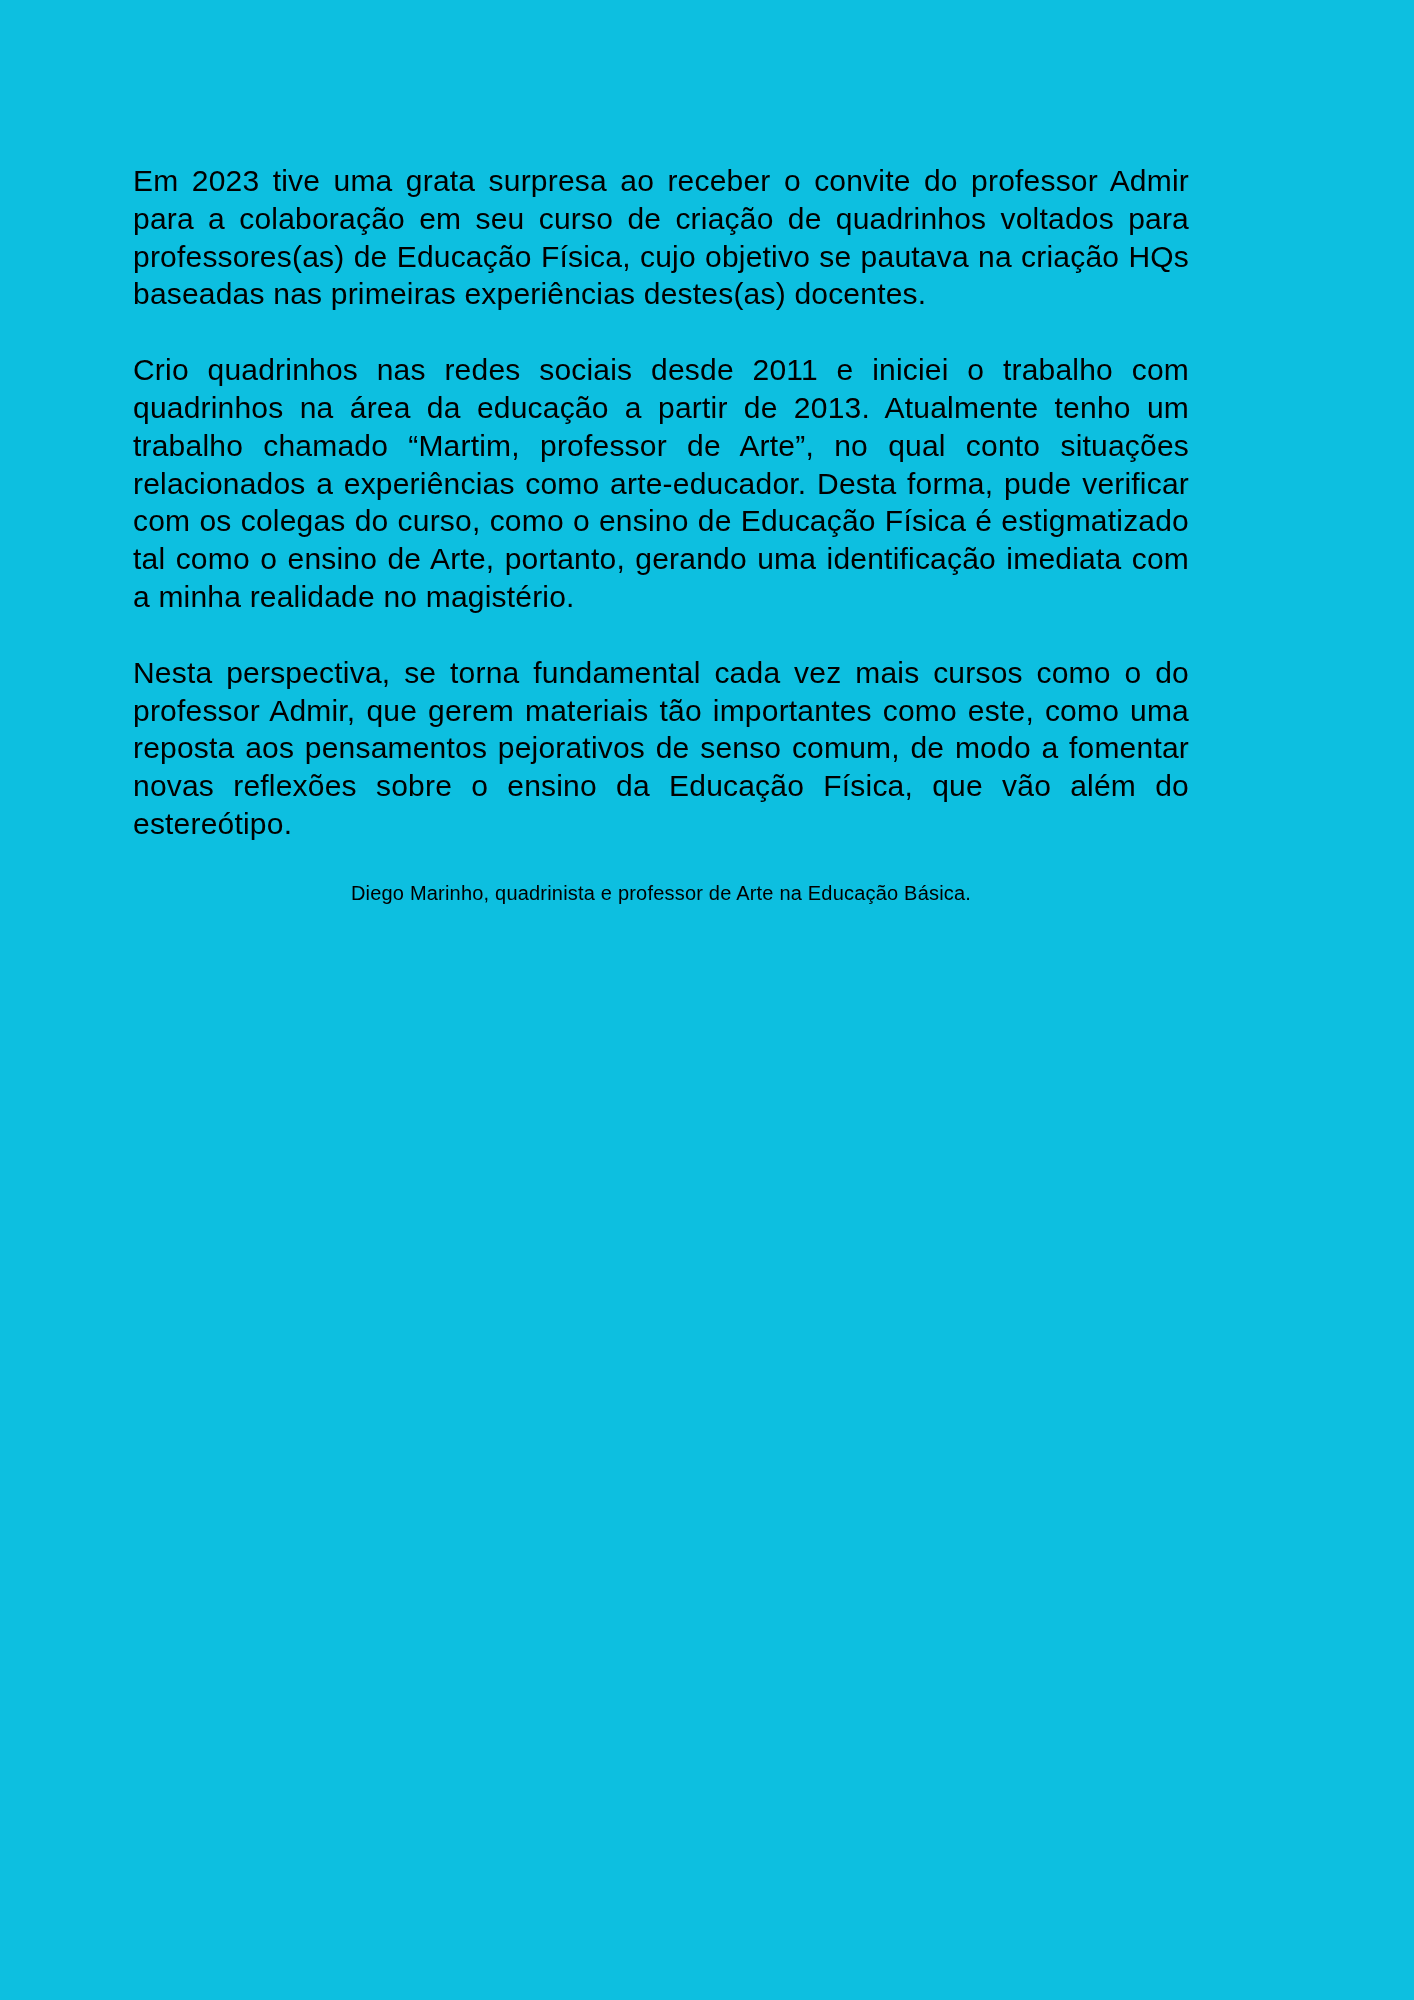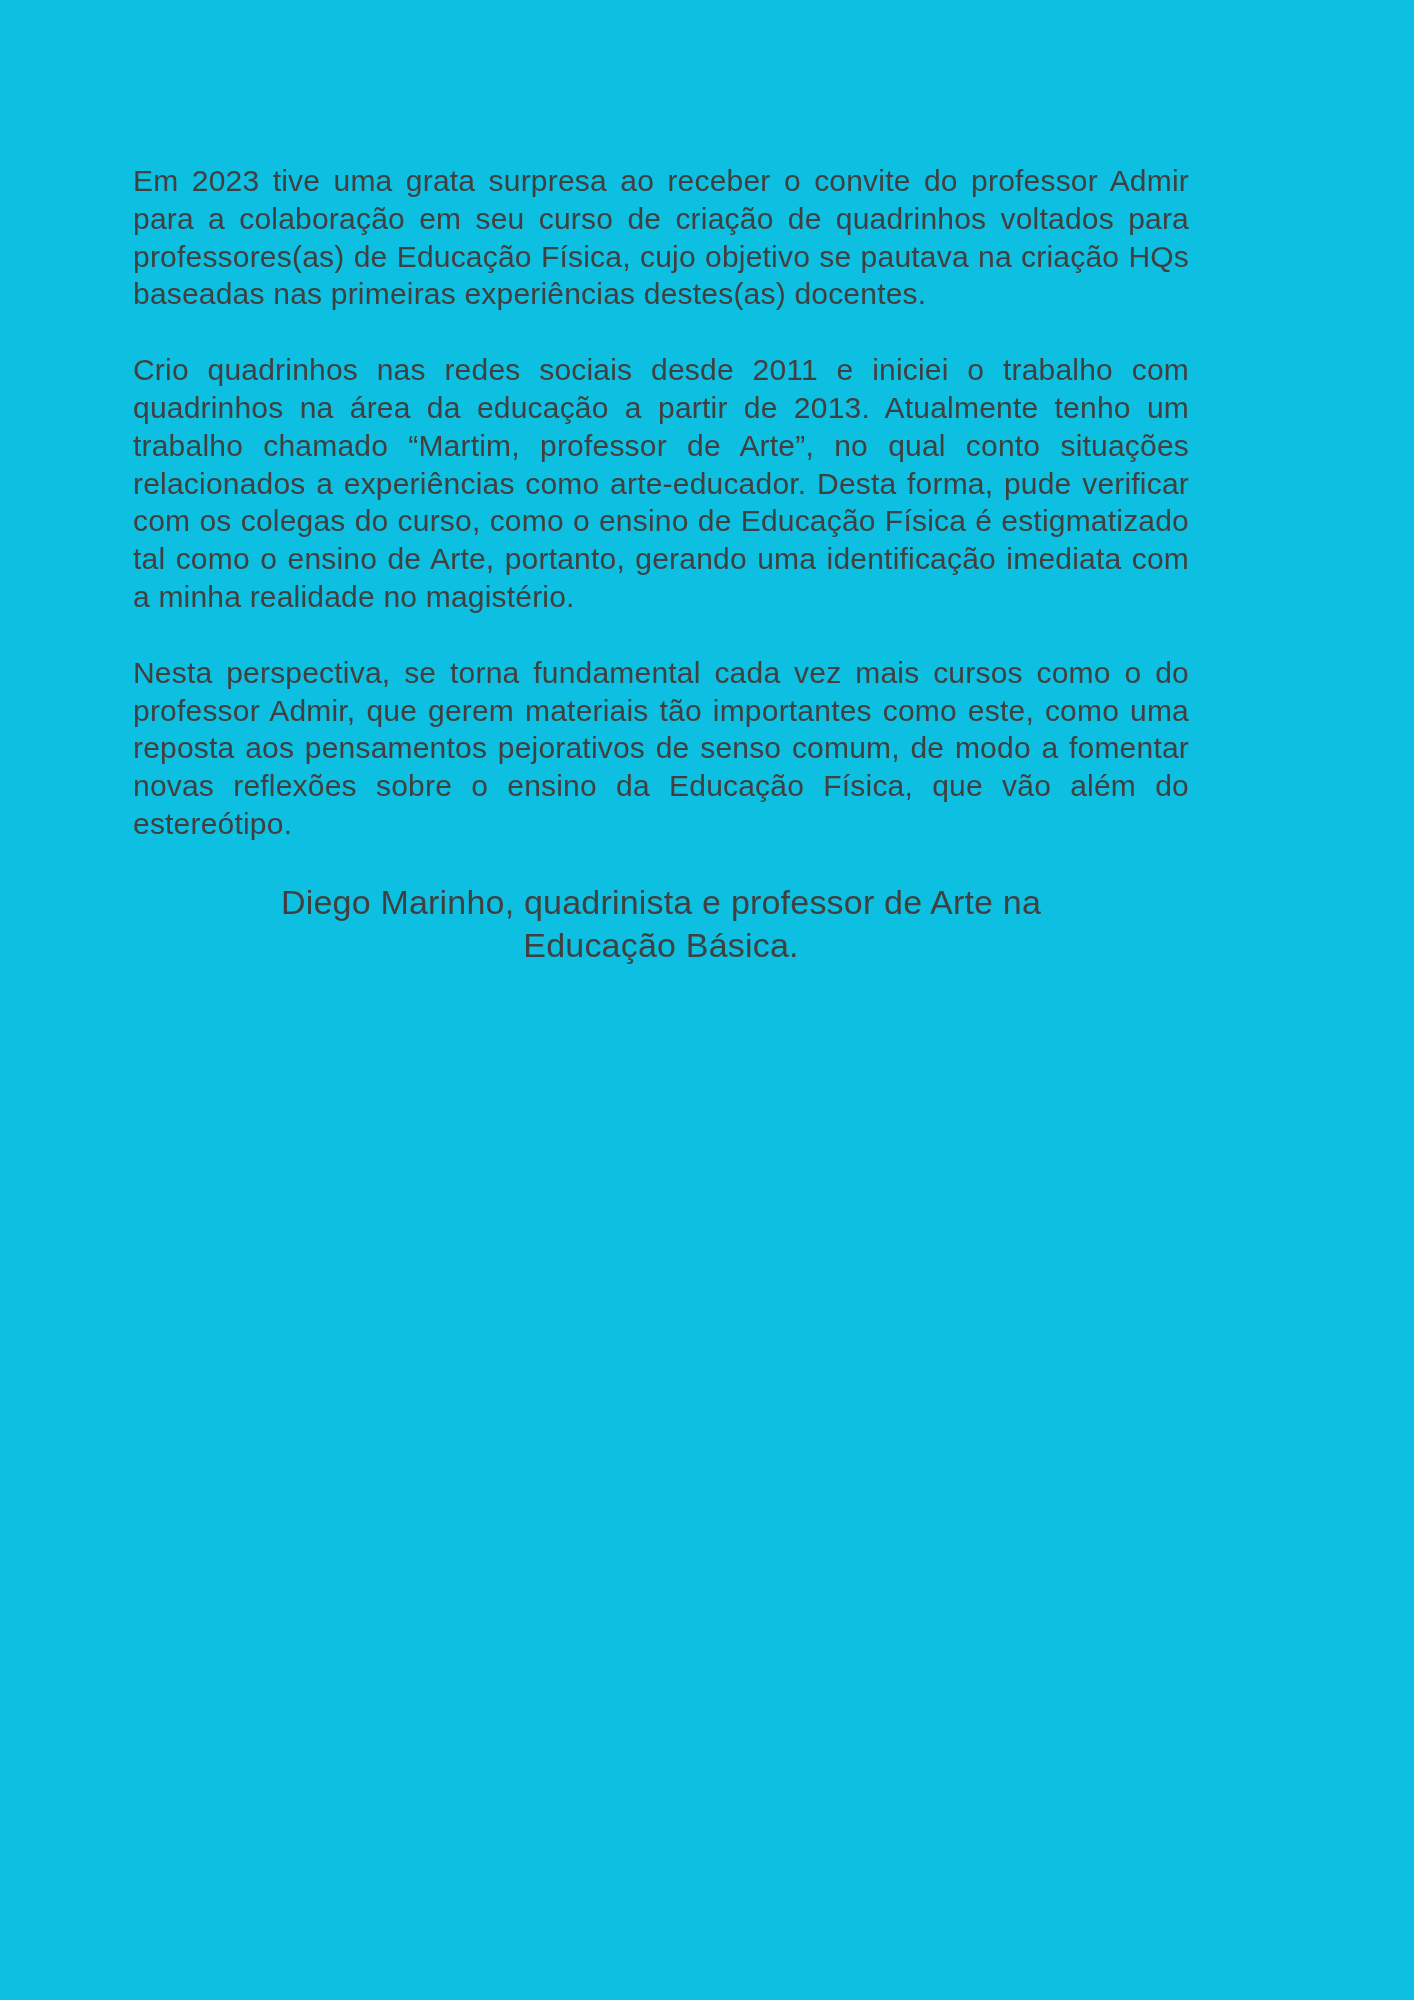--- a/index.html
+++ b/index.html
@@ -11,35 +11,35 @@
     height: 2000px;
     background: #0dbfe0;
     font-family: "Liberation Sans", sans-serif;
     overflow: hidden;
   }
   .page {
     box-sizing: border-box;
     width: 1297px;
     height: 2000px;
     padding: 162px 108px 0 133px;
-    color: #404040;
+    color: #000000;
   }
   .text-block p {
     margin: 0 0 38px 0;
     font-size: 30px;
     line-height: 1.26;
     text-align: justify;
     letter-spacing: 0.2px;
   }
   .text-block p:last-of-type {
   }
   .signature {
     margin: 0 auto;
     max-width: 830px;
-    font-size: 34px;
+    font-size: 20px;
     line-height: 1.26;
     text-align: center;
     letter-spacing: 0.2px;
   }
 </style>
 </head>
 <body>
 
 <div class="page">
   <div class="text-block">

